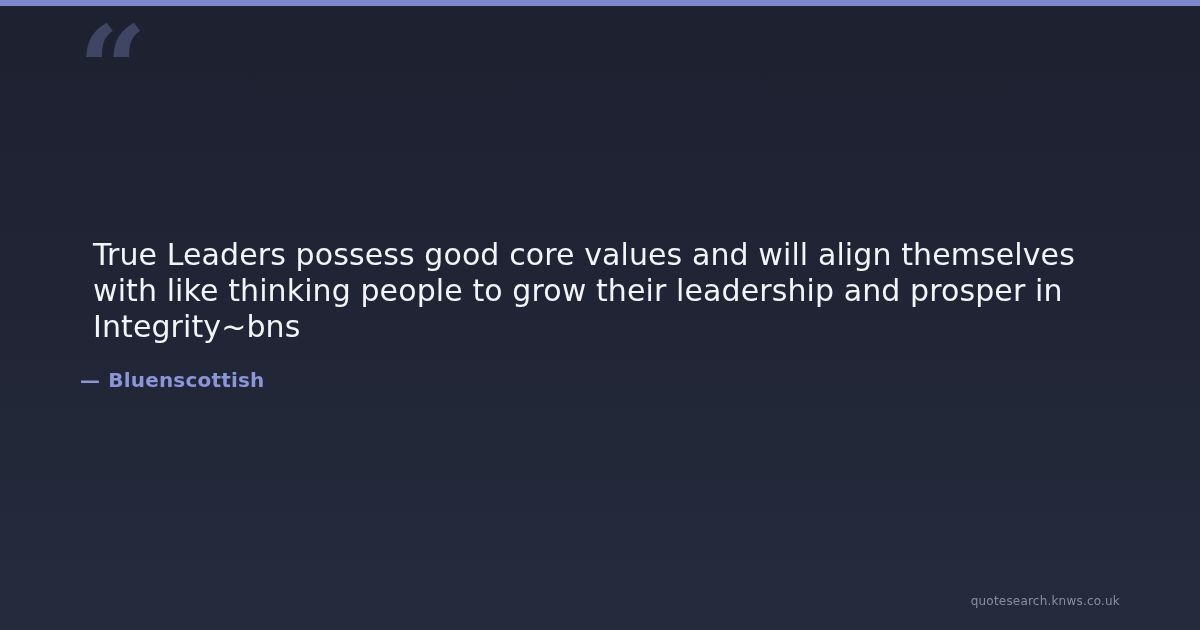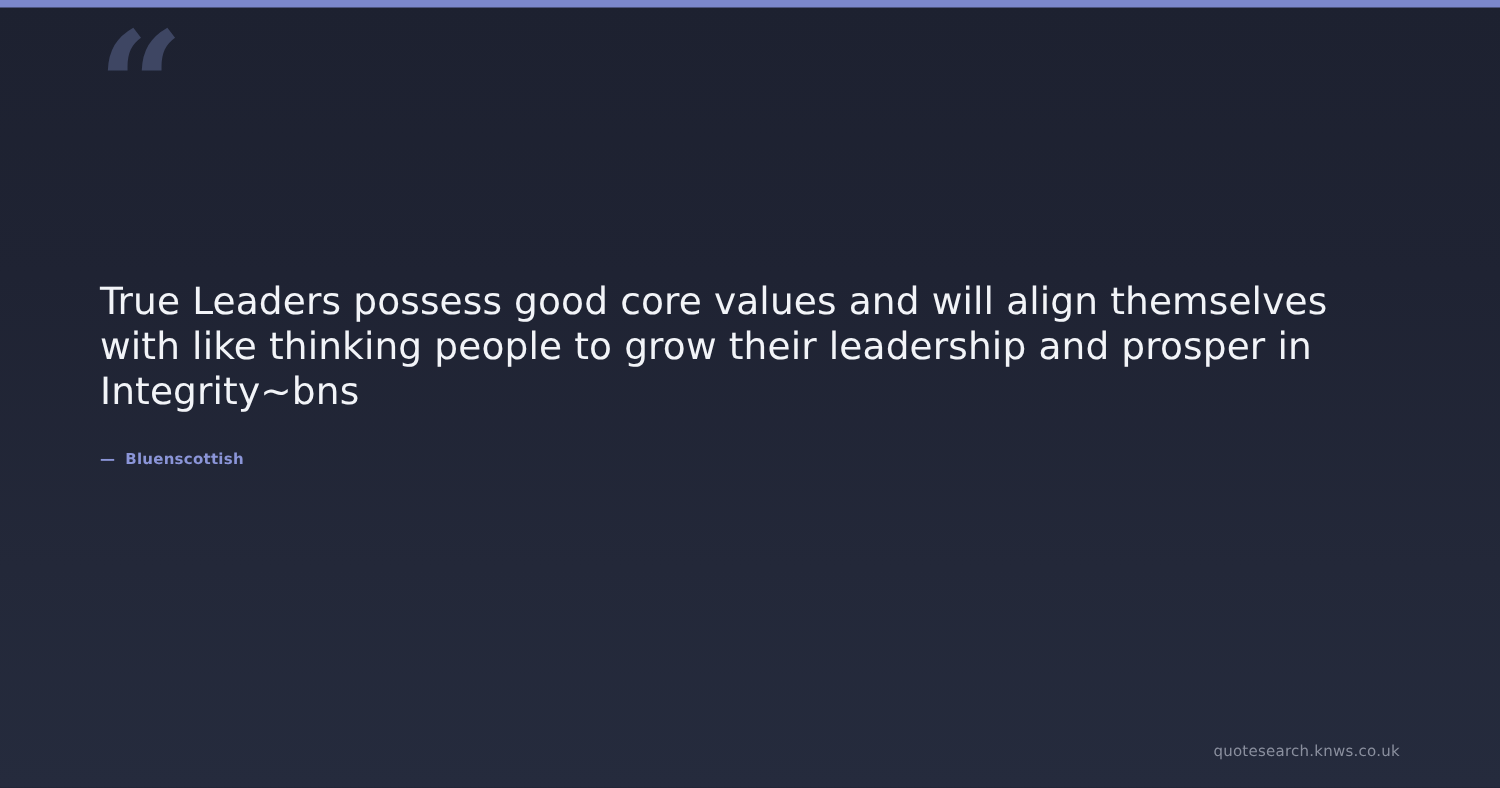--- a/index.html
+++ b/index.html
@@ -46,33 +46,33 @@
   }
 
   .content {
     position: absolute;
     left: 80px;
     top: 224px;
     width: 1045px;
   }
 
   .quote-text {
-    margin: 0;
+    margin: 13px;
     font-family: "DejaVu Sans", sans-serif;
     font-size: 30px;
     font-weight: 400;
     line-height: 36px;
     color: #f2f4f8;
     letter-spacing: 0.1px;
   }
 
   .attribution {
     margin: 22px 0 0 0;
     font-family: "DejaVu Sans", sans-serif;
-    font-size: 12px;
+    font-size: 20px;
     font-weight: 700;
     line-height: 26px;
     color: #8b95d8;
     letter-spacing: 0.2px;
   }
 
   .attribution .dash {
     margin-right: 8px;
   }
 

